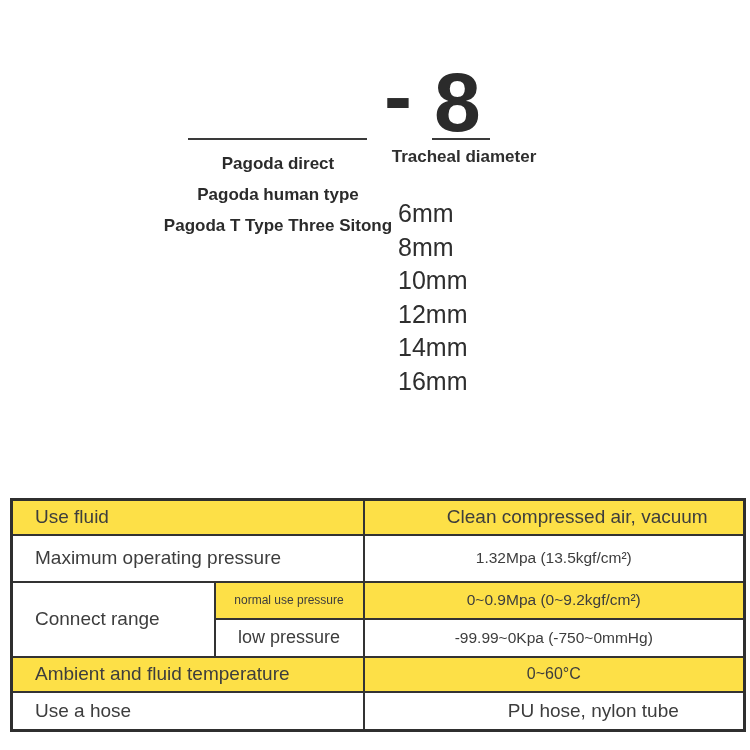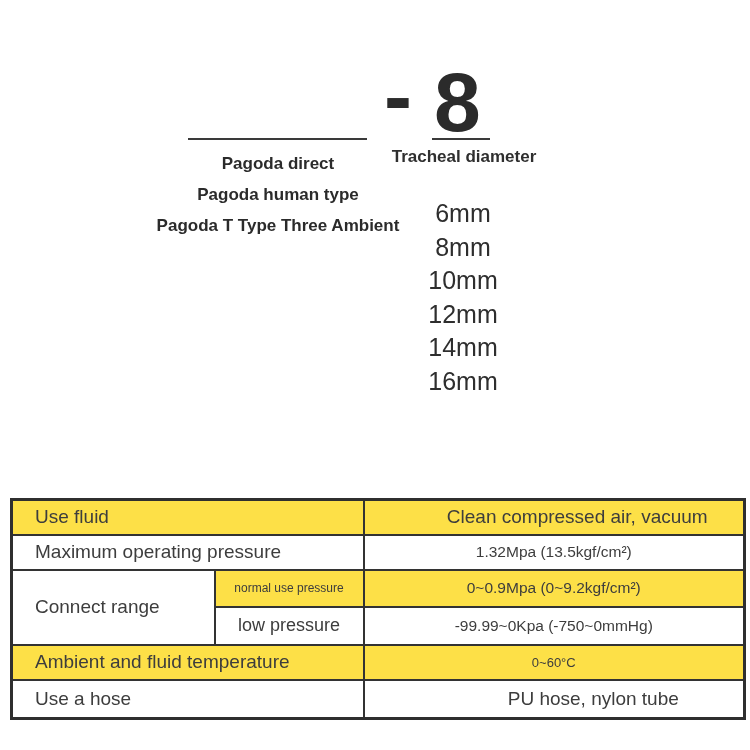--- a/index.html
+++ b/index.html
@@ -31,67 +31,66 @@
   .type-list{
     position:absolute;left:115px;top:148px;width:326px;
     text-align:center;
   }
   .type-list .item{
     font-size:17px;font-weight:bold;color:#2b2b2b;line-height:31px;
   }
   
   .dia-list{
     position:absolute;left:398px;top:197px;width:130px;
-    text-align:center;
   }
   .dia-list .item{
     font-size:25px;font-weight:400;color:#2e2e2e;line-height:33.5px;
   }
   
   table.spec{
     position:absolute;left:10px;top:498px;
     width:733px;border-collapse:collapse;table-layout:fixed;
   }
   table.spec td{
     border:2px solid #333333;
     vertical-align:middle;
     color:#3d3d3d;
     overflow:hidden;white-space:nowrap;
   }
   table.spec{border:3px solid #2f2f2f;}
   td.lbl{font-size:19px;text-align:left;padding-left:22px;}
   td.val{font-size:19px;text-align:center;}
   td.val-sm{font-size:15.5px;text-align:center;}
-  td.val-xs{font-size:13px;text-align:center;}
+  td.val-xs{font-size:16px;text-align:center;}
   td.sub-sm{font-size:12px;text-align:center;}
   td.sub{font-size:18px;text-align:center;}
   .shade{background:#fde047;}
   td.shift-a{padding-left:48px;margin-left:36px;}
   td.shift-b{padding-left:80px;margin-left:32px;}
-  tr.r1{height:35px;} tr.r2{height:35px;} tr.r3{height:37px;}
+  tr.r1{height:35px;} tr.r2{height:47px;} tr.r3{height:37px;}
   tr.r4{height:38px;} tr.r5{height:35px;} tr.r6{height:39px;}
 </style>
 </head>
 <body>
 
 <div class="canvas">
 
   <div class="model-code">
     <span class="dash">-</span><span>8</span>
   </div>
 
   <div class="underline left"></div>
   <div class="underline right"></div>
 
   <div class="code-label">Tracheal diameter</div>
 
   <div class="type-list">
     <div class="item">Pagoda direct</div>
     <div class="item">Pagoda human type</div>
-    <div class="item">Pagoda T Type Three Ambient</div>
+    <div class="item">Pagoda T Type Three Sitong</div>
   </div>
 
   <div class="dia-list">
     <div class="item">6mm</div>
     <div class="item">8mm</div>
     <div class="item">10mm</div>
     <div class="item">12mm</div>
     <div class="item">14mm</div>
     <div class="item">16mm</div>
   </div>

